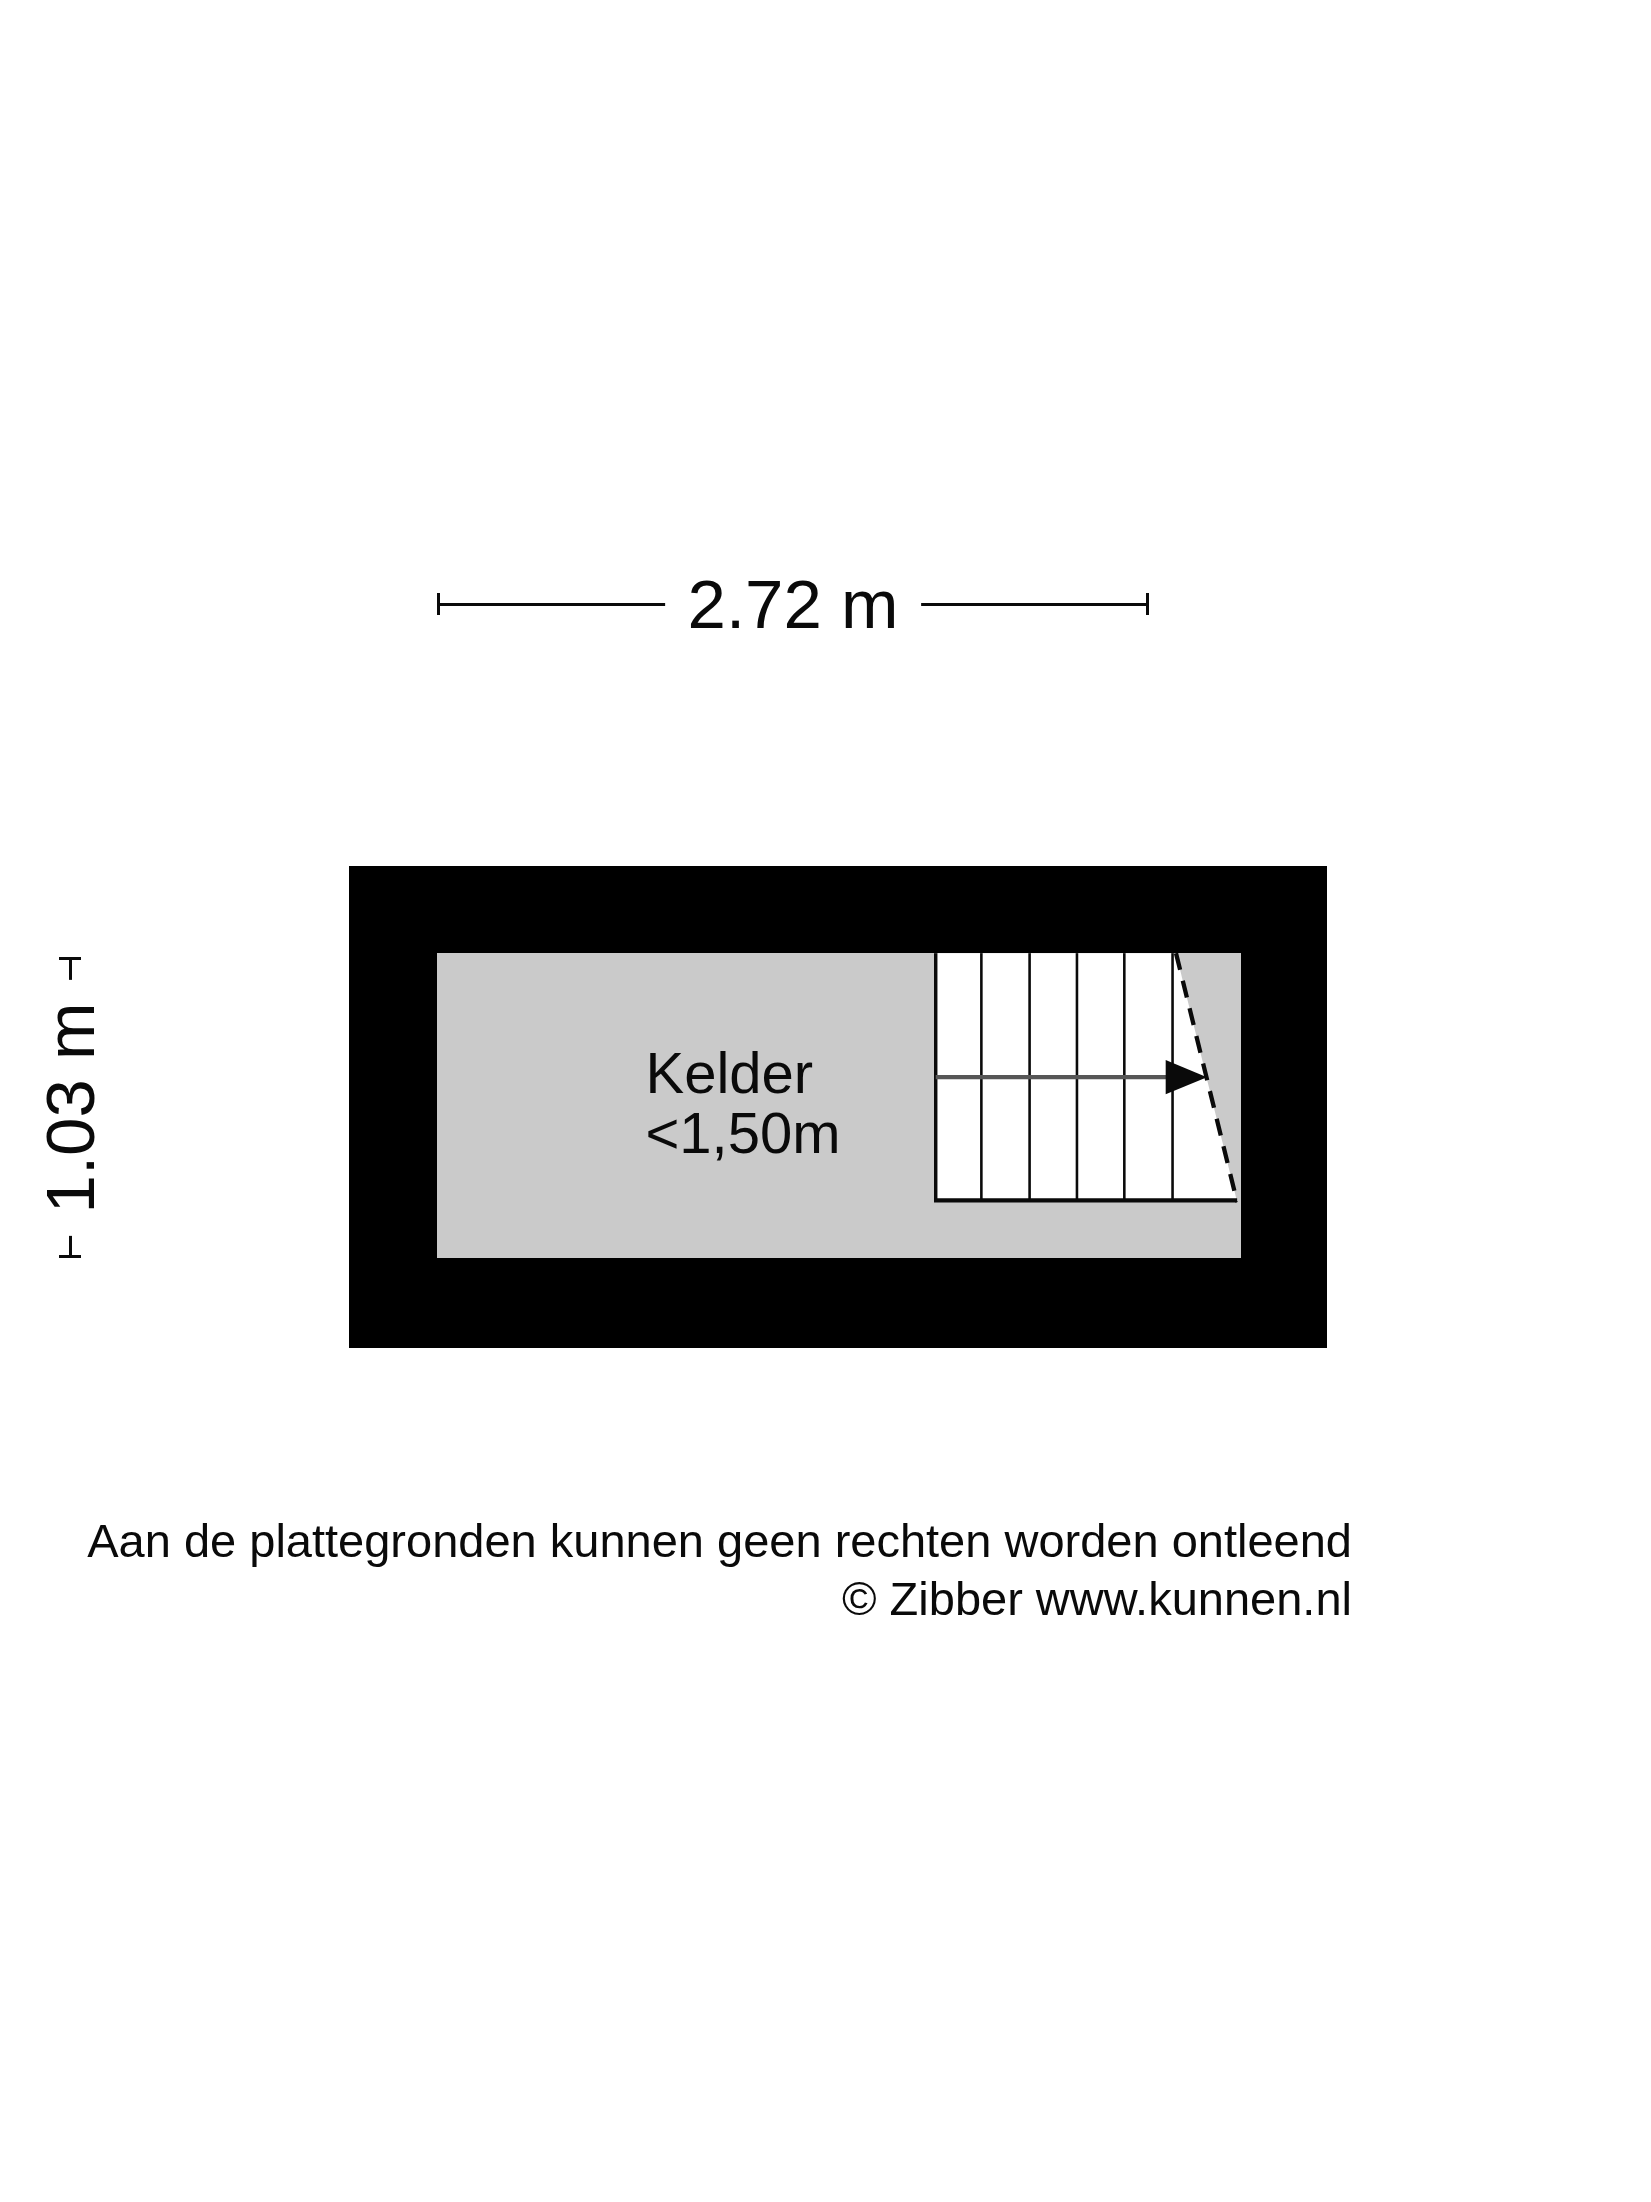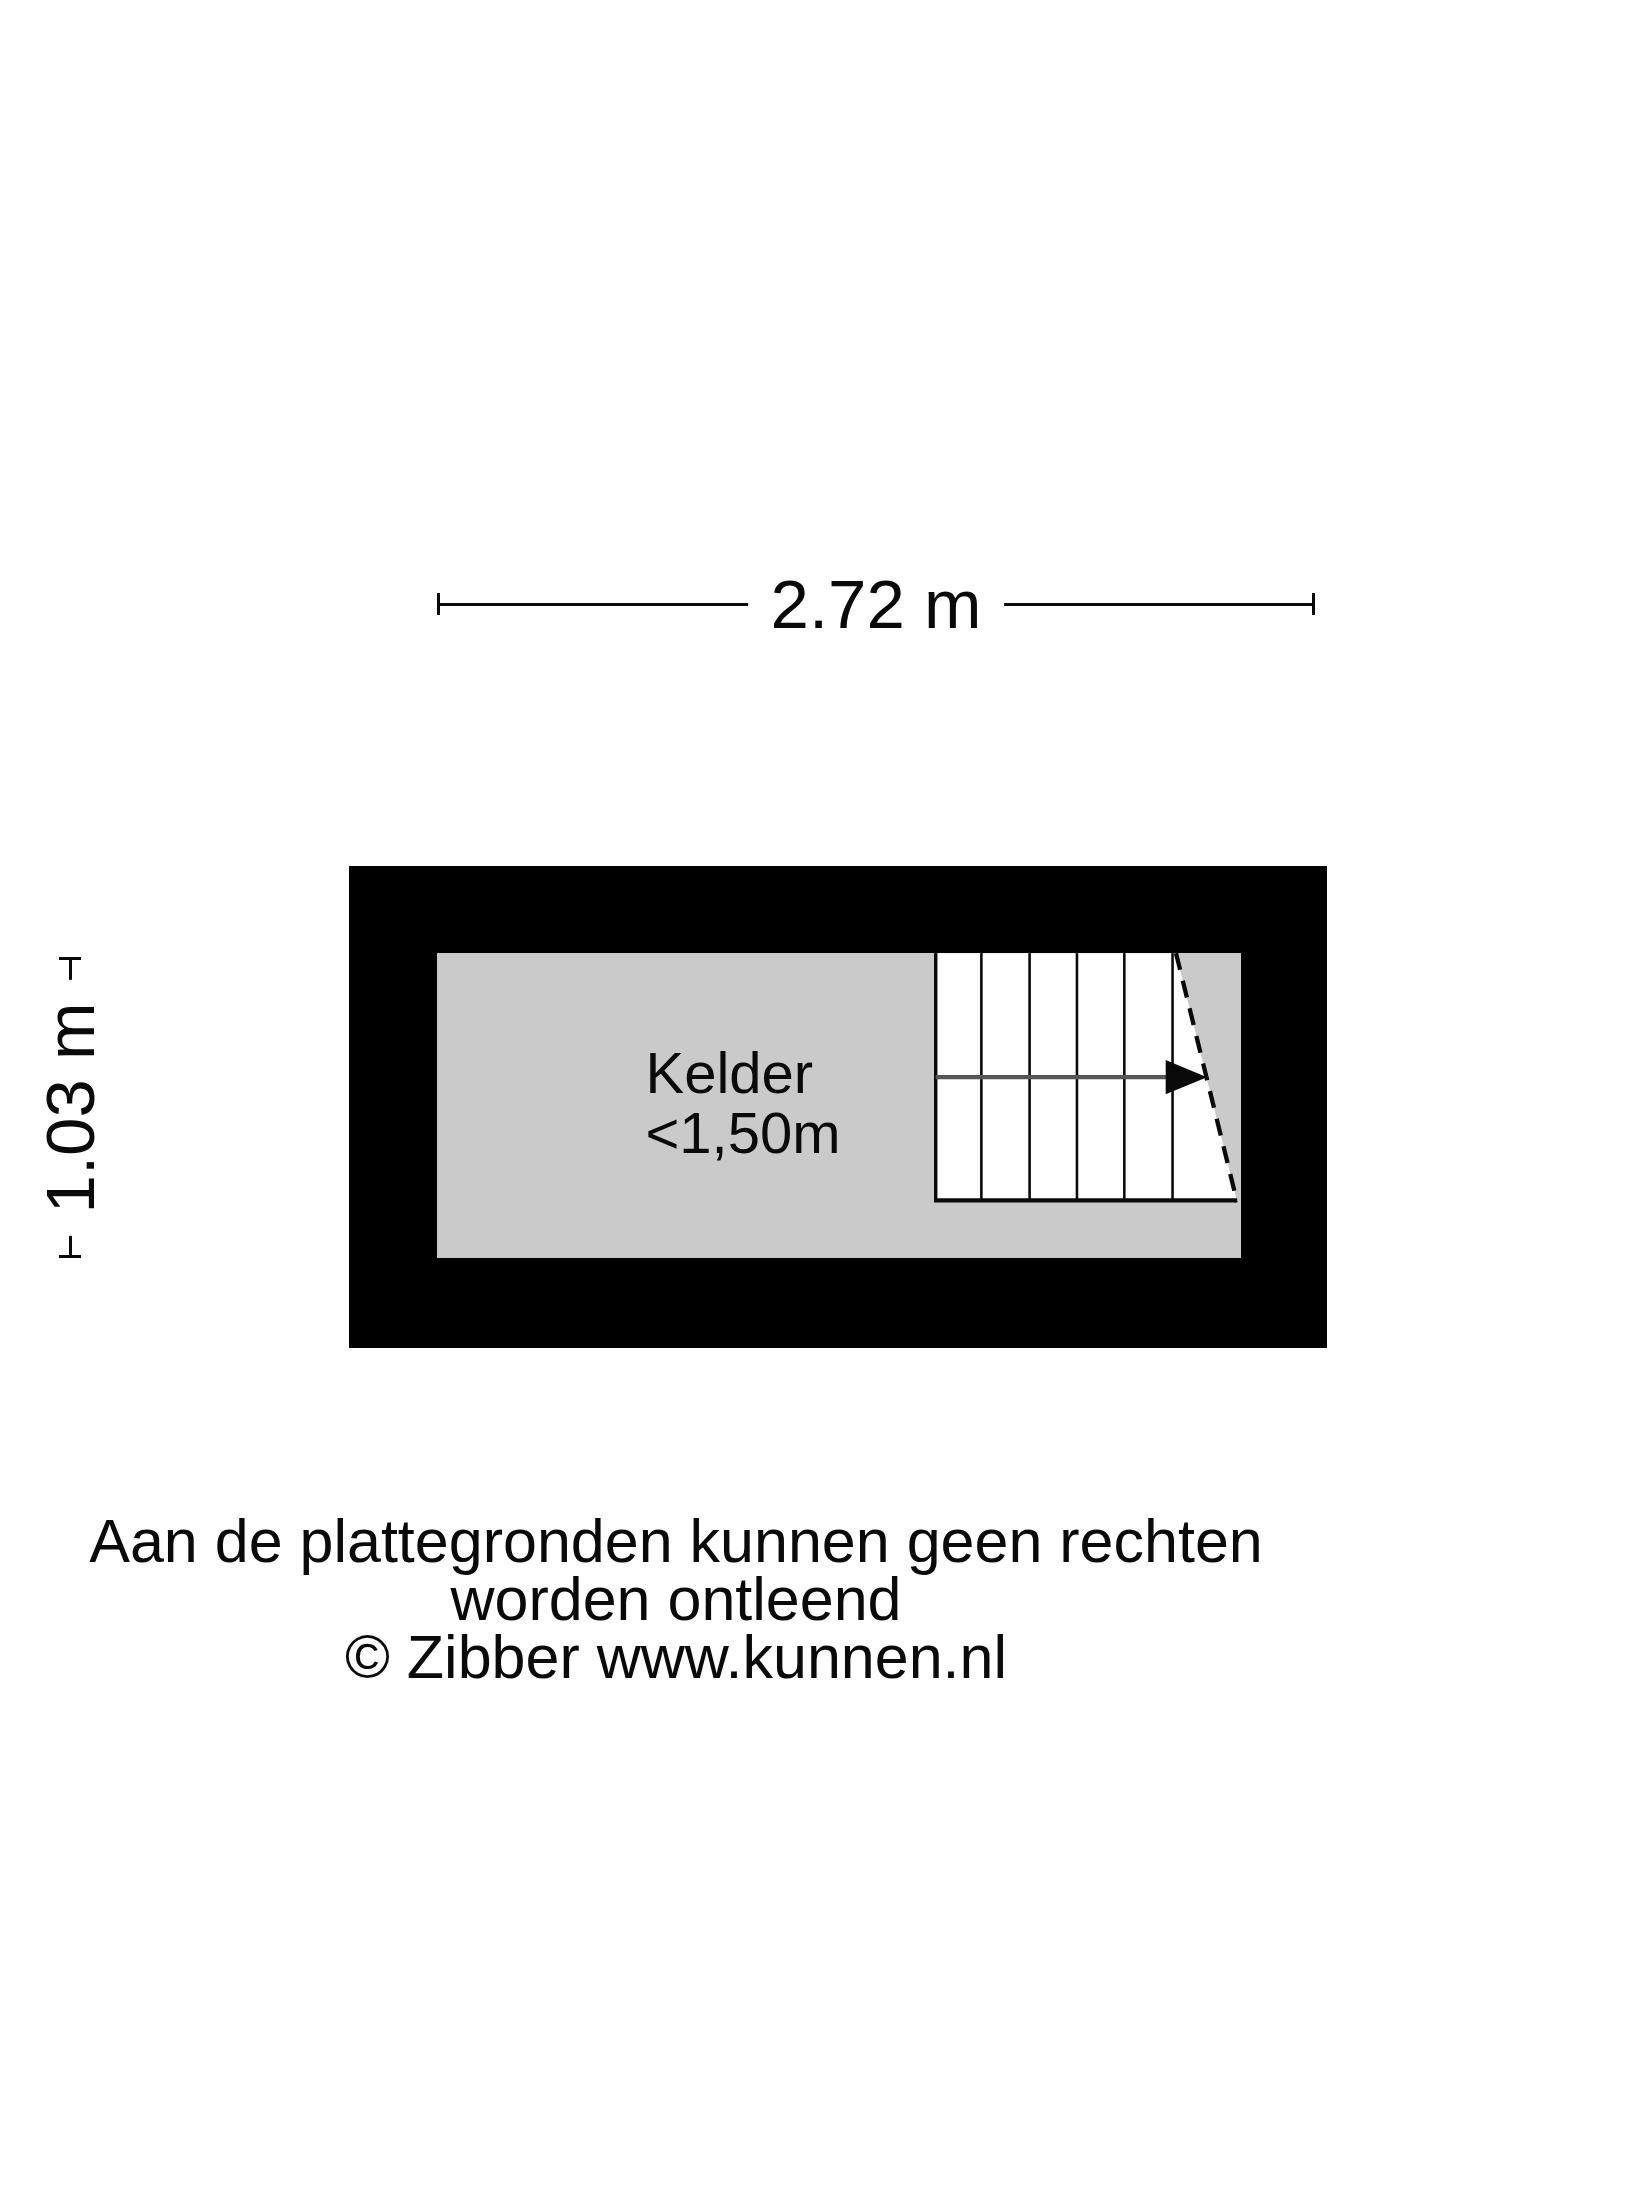--- a/index.html
+++ b/index.html
@@ -15,21 +15,21 @@
   body{
     position:relative;
     background:var(--background);
     font-family:"Liberation Sans","DejaVu Sans",sans-serif;
     color:var(--ink);
     overflow:hidden;
   }
   .abs{position:absolute;}
 
   
-  .dim-h{left:437px;top:593px;width:878px;height:22.4px;}
+  .dim-h{left:437px;top:593px;width:712px;height:22.4px;}
   .dim-h .tick{position:absolute;top:0;width:3.4px;height:22.4px;background:var(--ink);}
   .dim-h .tick.left{left:0;}
   .dim-h .tick.right{right:0;}
   .dim-h .line{position:absolute;left:1.7px;right:1.7px;top:9.5px;height:3.4px;background:var(--ink);}
   .dim-h .lbl{
     position:absolute;left:50%;top:11.2px;transform:translate(-50%,-50%);
     background:var(--background);padding:0 22.4px;
     font-size:69px;line-height:1;white-space:nowrap;
   }
 
@@ -50,21 +50,21 @@
   .walls{left:349px;top:866px;width:978px;height:482px;background:var(--wall);}
   .floor{left:437px;top:953px;width:804px;height:305px;background:var(--floor);}
   .stairs-svg{left:934px;top:953px;width:304px;height:250px;}
 
   .room-label{
     left:743px;top:1103px;transform:translate(-50%,-50%);
     font-size:58px;line-height:60px;white-space:nowrap;
   }
 
   
-  .footer{left:0;top:1512px;width:1352px;text-align:center;font-size:61px;line-height:58px;}
+  .footer{left:0;top:1512px;width:1352px;text-align:right;font-size:47px;line-height:58px;}
 </style>
 </head>
 <body>
 
 <div class="abs dim-h">
   <div class="tick left"></div>
   <div class="line"></div>
   <div class="tick right"></div>
   <span class="lbl">2.72 m</span>
 </div>

